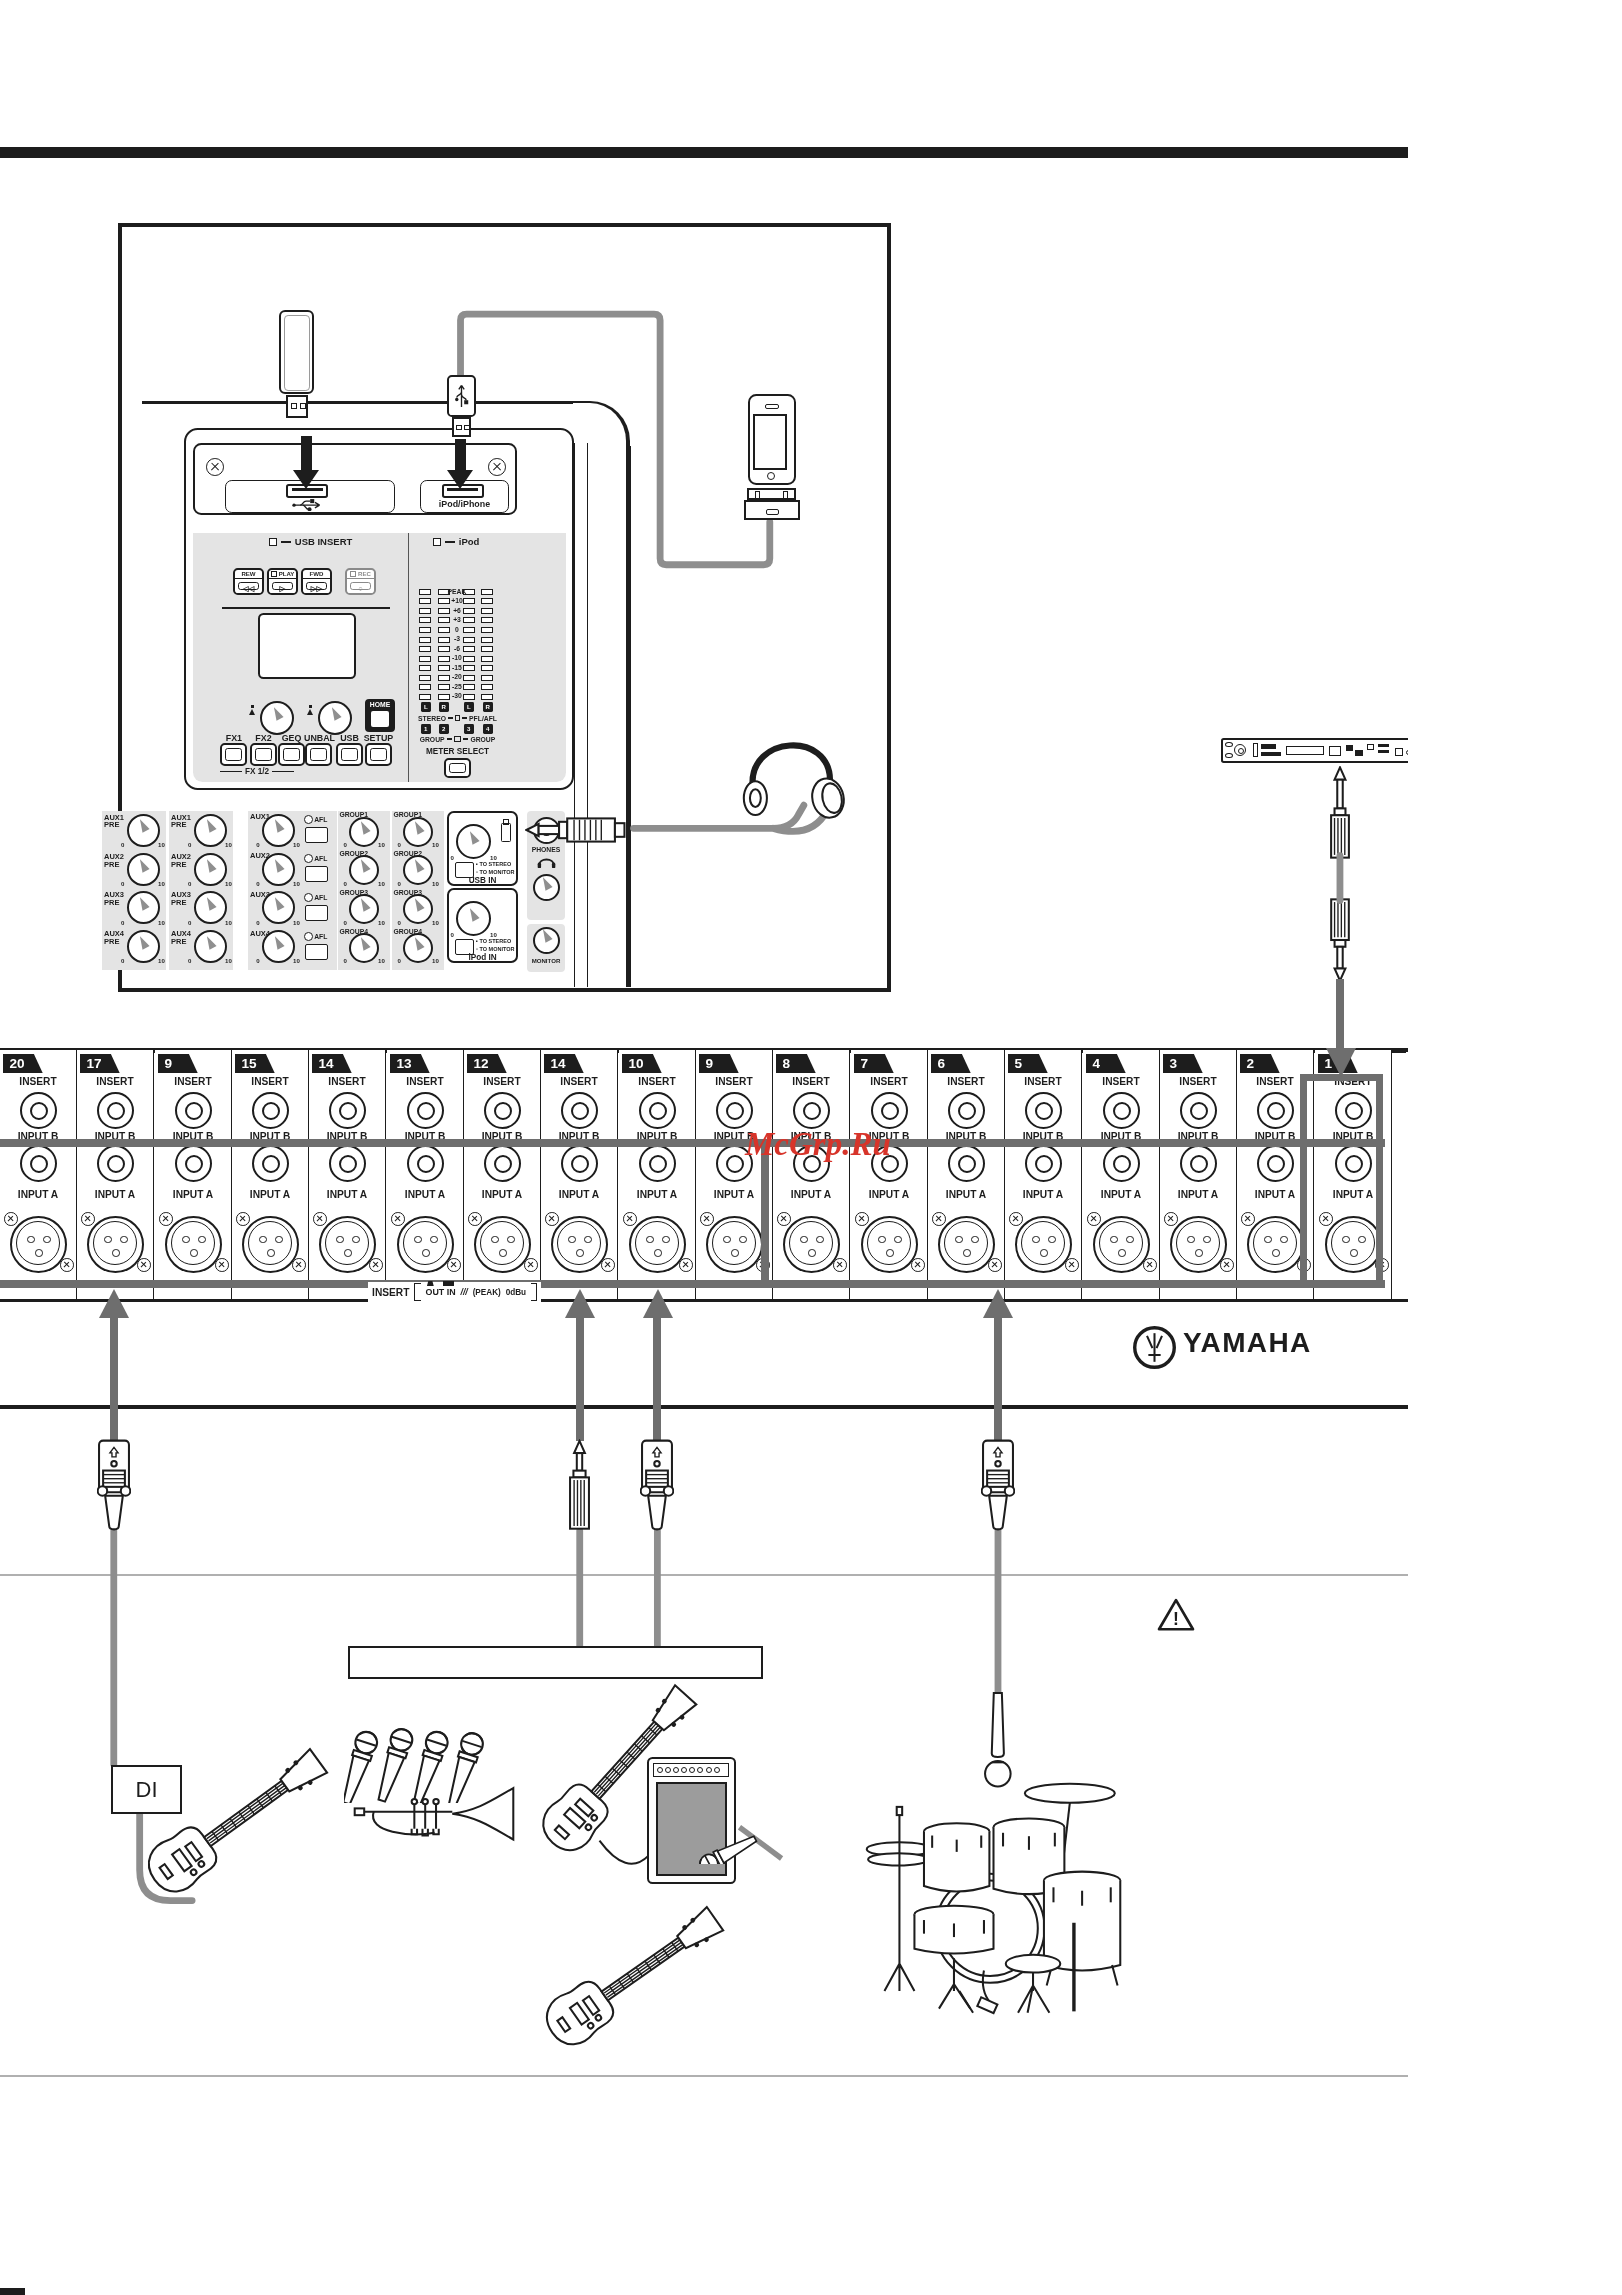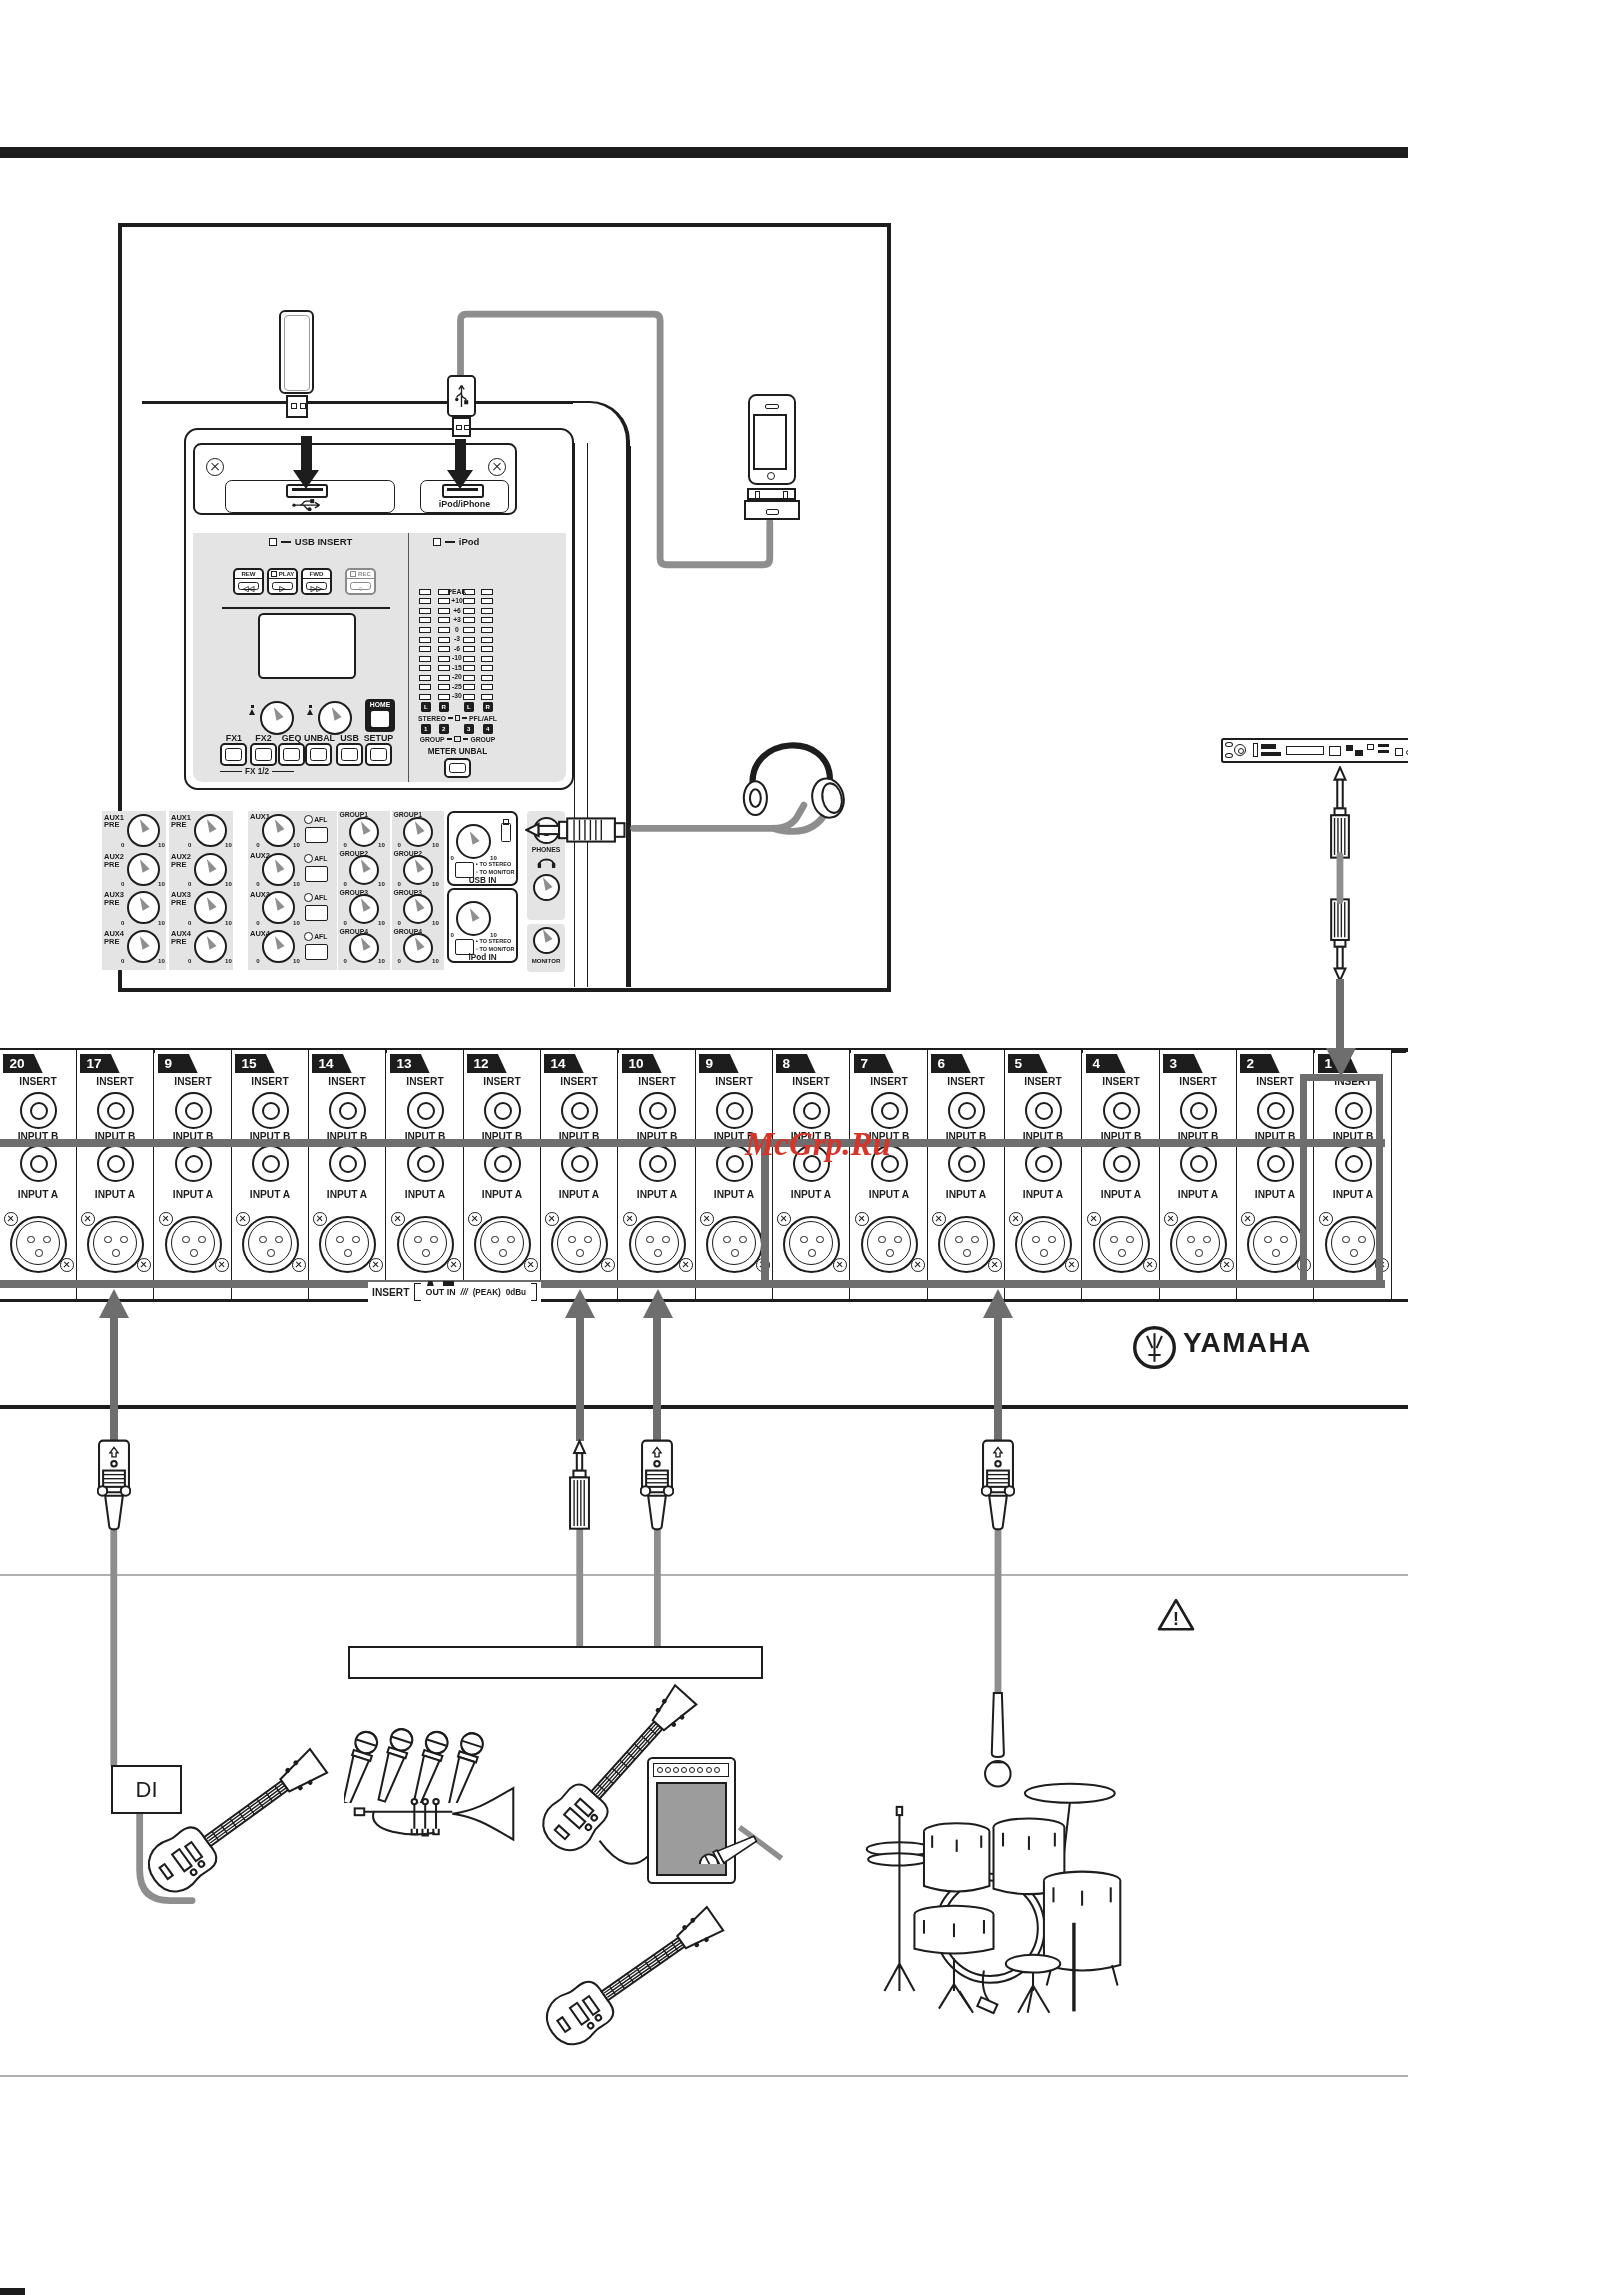--- a/index.html
+++ b/index.html
@@ -229,21 +229,21 @@
       <div class="abs" style="left: 246px; top: 191px; width: 9.5px; height: 9.5px; background: rgb(29, 29, 29); color: rgb(255, 255, 255); font-size: 6.1px; font-weight: bold; text-align: center; line-height: 9.5px; border-radius: 1.4px;">2</div>
       <div class="abs" style="left: 271px; top: 191px; width: 9.5px; height: 9.5px; background: rgb(29, 29, 29); color: rgb(255, 255, 255); font-size: 6.1px; font-weight: bold; text-align: center; line-height: 9.5px; border-radius: 1.4px;">3</div>
       <div class="abs" style="left: 290px; top: 191px; width: 9.5px; height: 9.5px; background: rgb(29, 29, 29); color: rgb(255, 255, 255); font-size: 6.1px; font-weight: bold; text-align: center; line-height: 9.5px; border-radius: 1.4px;">4</div>
       <div class="abs" style="left: 225px; top: 202px; width: 79px; height: 8.2px; display: flex; align-items: center; justify-content: center; gap: 2px;">
         <div style="position: static; font-weight: bold; font-size: 6.8px;">GROUP</div>
         <div style="position: static; width: 5.5px; height: 1.4px; background: rgb(29, 29, 29);"></div>
         <div style="position: static; width: 4.8px; height: 4.8px; border: 1.4px solid rgb(29, 29, 29);"></div>
         <div style="position: static; width: 5.5px; height: 1.4px; background: rgb(29, 29, 29);"></div>
         <div style="position: static; font-weight: bold; font-size: 6.8px;">GROUP</div>
       </div>
-      <div class="lbl" style="left: 225px; top: 214px; width: 79px; font-size: 8.2px;">METER UNBAL</div>
+      <div class="lbl" style="left: 225px; top: 214px; width: 79px; font-size: 8.2px;">METER SELECT</div>
       <div class="btn" style="left: 251px; top: 225px; width: 27px; height: 20.4px;">
         <div class="btnin" style=""></div>
       </div>
     </div>
 
   <div class="abs" style="left:279px;top:310px;width:35px;height:84px;border:2.7px solid #1d1d1d;border-radius:6.1px;background:#fff;box-sizing:border-box;z-index:3;">
     <div class="abs" style="left:2.7px;top:2.7px;width:24.5px;height:74px;border:0.7px solid #9a9a9a;border-radius:4.1px;"></div>
   </div>
   <div class="abs" style="left:286px;top:395px;width:22px;height:22.5px;border:2px solid #1d1d1d;background:#fff;box-sizing:border-box;z-index:3;">
     <div class="abs" style="left:2.7px;top:6.1px;width:4.8px;height:4.1px;border:1.4px solid #1d1d1d;"></div>

